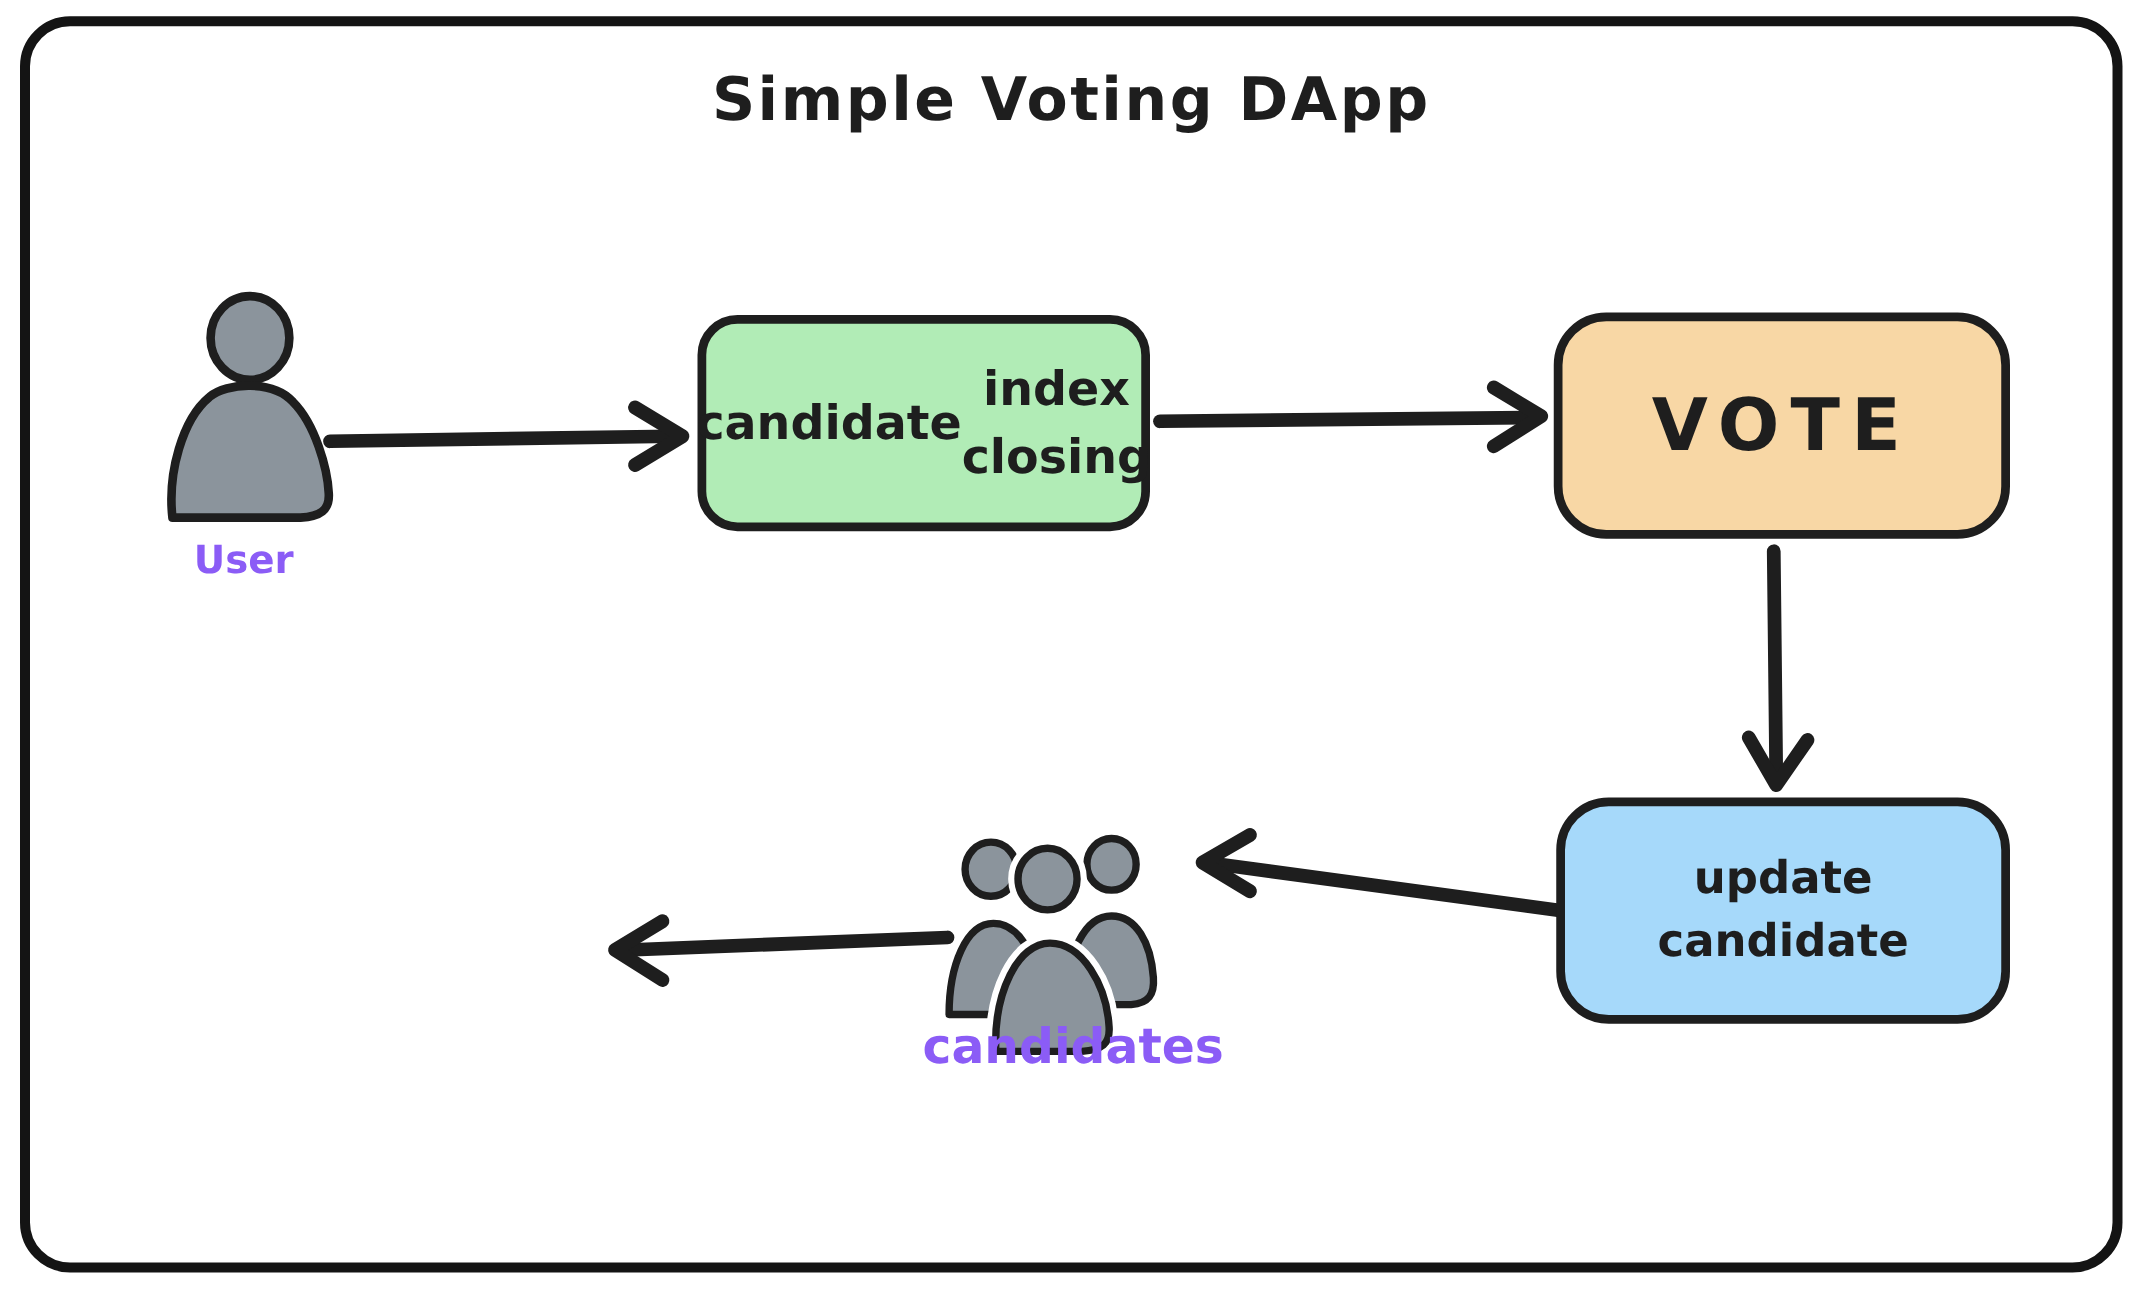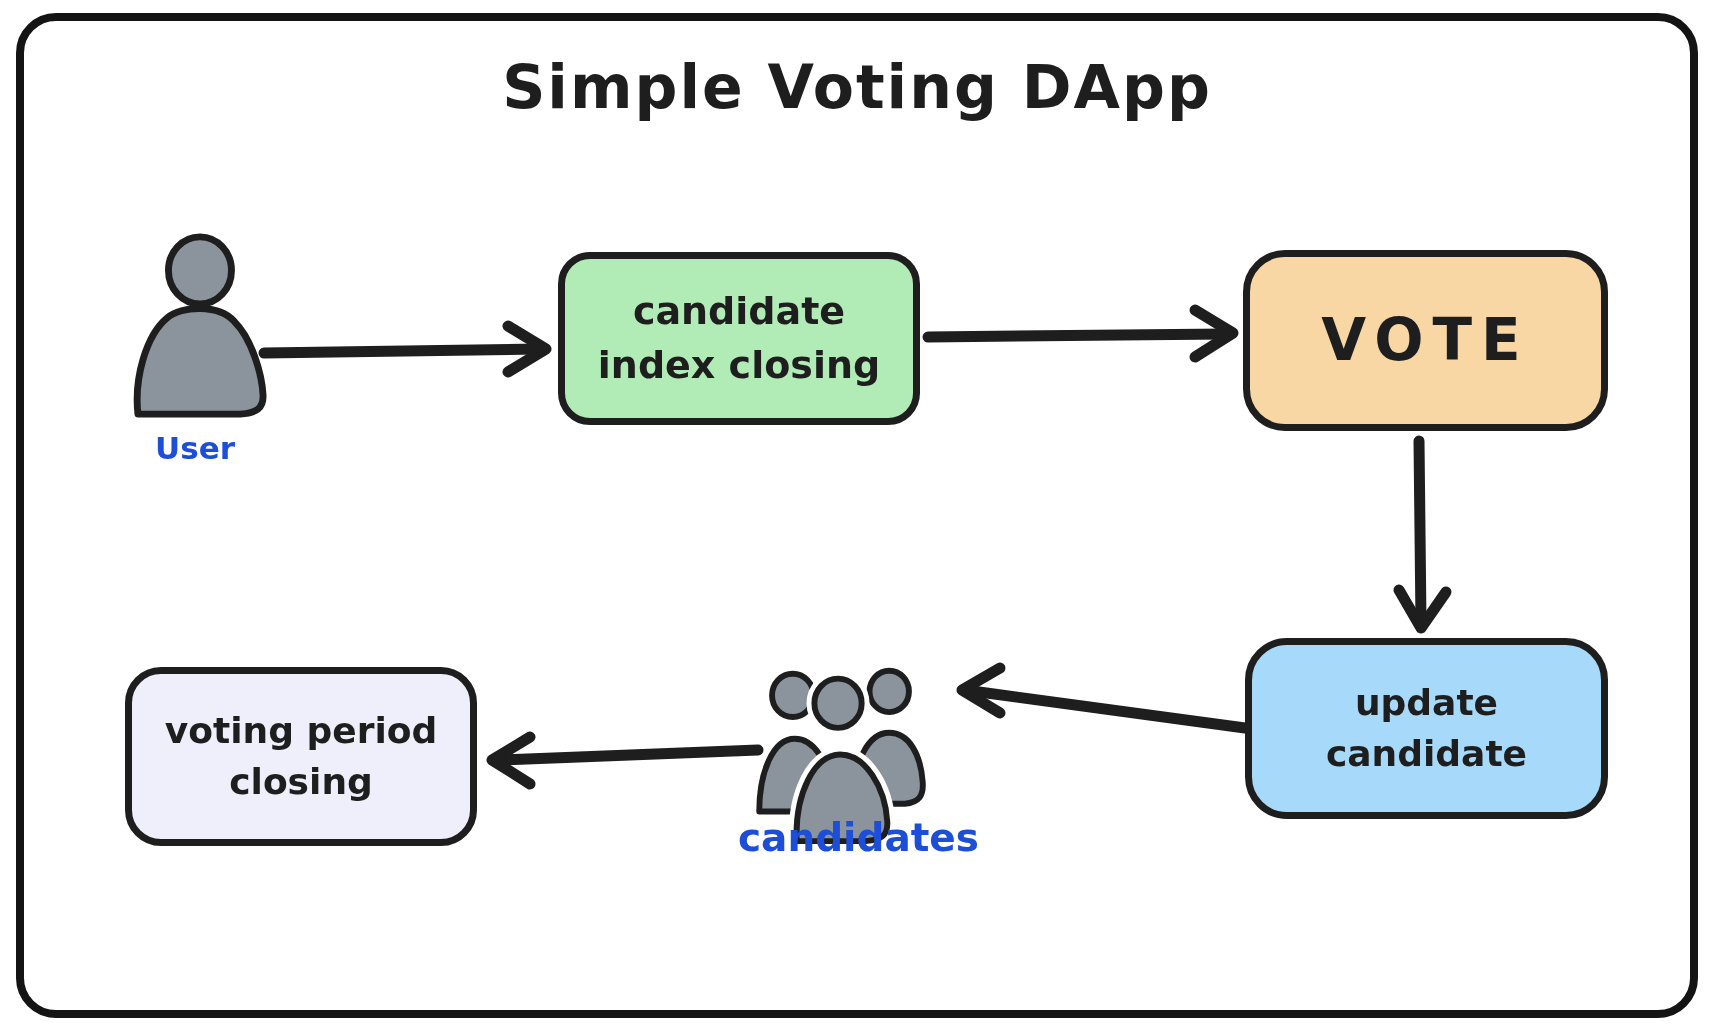--- a/index.html
+++ b/index.html
@@ -6,39 +6,39 @@
   .canvas{
     position:relative;width:1714px;height:1031px;background:#ffffff;overflow:hidden;
     font-family:"DejaVu Sans","Liberation Sans",sans-serif;color:#1e1e1e;
   }
   .frame{
     position:absolute;left:16px;top:13px;right:16px;bottom:13px;
     border:8px solid #141414;border-radius:40px;pointer-events:none;
   }
   .title{
     position:absolute;top:52px;left:0;width:100%;margin:0;
-    text-align:center;font-size:60px;font-weight:600;letter-spacing:2px;color:#1e1e1e;
+    text-align:center;font-size:48px;font-weight:600;letter-spacing:2px;color:#1e1e1e;
   }
   .arrows{position:absolute;left:0;top:0;z-index:1;}
   .node{
-    position:absolute;z-index:2;display:flex;flex-direction:column;
+    position:absolute;z-index:2;display:flex;
     align-items:center;justify-content:center;
     border:7px solid #1e1e1e;box-sizing:border-box;text-align:center;
   }
   .node span{display:block;line-height:1.4;font-weight:600;}
   .box-candidate-index{left:558px;top:252px;width:362px;height:173px;border-radius:32px;font-size:38px;}
   .box-vote{left:1243px;top:250px;width:365px;height:181px;border-radius:42px;}
   .box-vote span{font-size:58px;letter-spacing:9px;font-weight:600;}
   .box-update-count{left:1245px;top:638px;width:363px;height:181px;border-radius:42px;font-size:36px;align-items:center;}
   .box-voting-period{left:125px;top:667px;width:352px;height:179px;border-radius:36px;font-size:36px;}
   .icon{position:absolute;z-index:2;}
   .icon-user{left:123px;top:231px;}
   .icon-candidates{left:751px;top:656px;}
   .caption{
-    position:absolute;z-index:2;text-align:center;font-weight:600;color:#1d4ed8;
+    position:absolute;z-index:2;text-align:center;font-weight:600;color:#8b5cf6;
   }
   .caption-user{left:105px;top:430px;width:180px;font-size:31px;}
   .caption-candidates{left:738px;top:815px;width:210px;font-size:39px;}
 </style>
 </head>
 <body>
 
 <div class="canvas">
 
   <div class="frame"></div>
@@ -100,18 +100,14 @@
       <ellipse cx="88" cy="48" rx="24" ry="25"></ellipse>
       <path d="M46 188 C44 140 64 100 90 100 C116 100 136 134 138 168 C139 182 132 187 116 188 Z"></path>
     </g>
     <g stroke="#1e1e1e" stroke-width="6" stroke-linejoin="round" fill="#8b949c">
       <ellipse cx="88" cy="48" rx="24" ry="25"></ellipse>
       <path d="M46 188 C44 140 64 100 90 100 C116 100 136 134 138 168 C139 182 132 187 116 188 Z"></path>
     </g>
   </svg>
   <div class="caption caption-candidates">candidates</div>
 
-  <div class="node box-voting-period" style="background: rgb(239, 239, 252);">
-    <span>voting period</span>
-    <span>closing</span>
-  </div>
 
 </div>
 
 </body></html>

